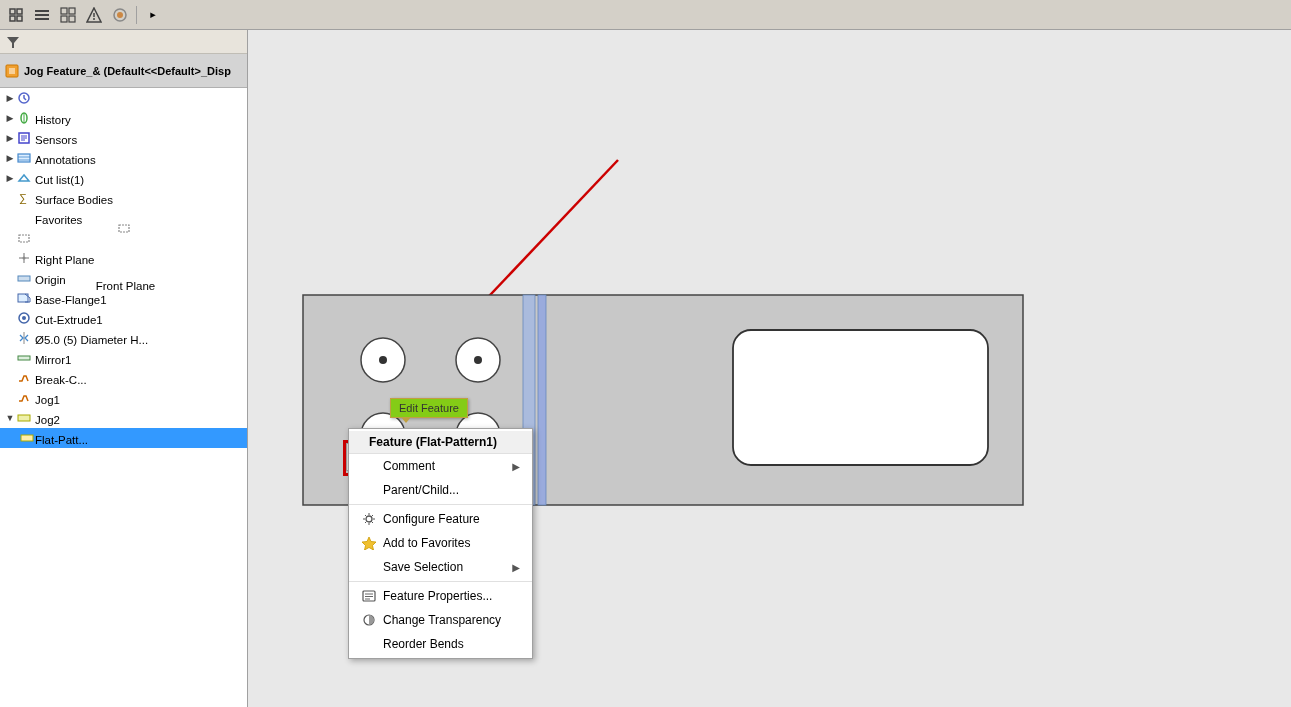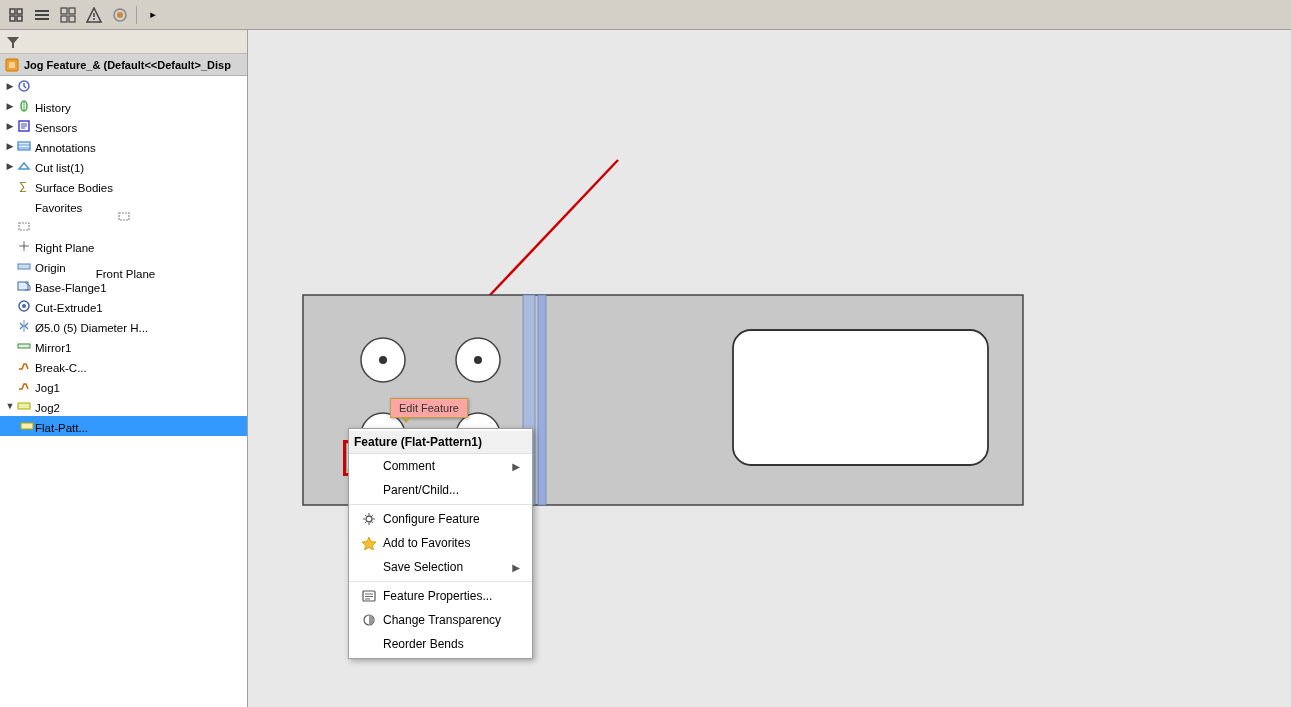--- a/index.html
+++ b/index.html
@@ -114,21 +114,21 @@
     .context-menu {
       background: #ffffff;
       border: 1px solid #a0a0a0;
       box-shadow: 2px 2px 6px rgba(0,0,0,0.3);
       min-width: 185px;
       padding: 2px 0;
       margin-top: 5px;
     }
 
     .context-menu-title {
-      padding: 4px 5px;
+      padding: 4px 20px;
       font-weight: bold;
       font-size: 12px;
       color: #000;
       border-bottom: 1px solid #e0e0e0;
       background: #f0f0f0;
     }
 
     .context-menu-item {
       display: flex;
       align-items: center;
@@ -244,21 +244,21 @@
 <div class="main-content">
 
   <div class="feature-tree">
 
     <div style="height:24px; background:#e8e4dc; border-bottom:1px solid #c0bdb5; display:flex; align-items:center; padding:0 6px;">
       <svg width="14" height="14" viewBox="0 0 14 14">
           <polygon points="1,2 13,2 8,8 8,13 6,13 6,8" fill="#555"></polygon>
         </svg>
     </div>
 
-    <div style="height:22px; background:#d4d4d4; border-bottom:1px solid #b0b0b0; display:flex; align-items:center; padding:0 4px; font-size:11px; font-weight:bold; overflow:hidden;">
+    <div style="height:34px; background:#d4d4d4; border-bottom:1px solid #b0b0b0; display:flex; align-items:center; padding:0 4px; font-size:11px; font-weight:bold; overflow:hidden;">
       <svg width="16" height="16" viewBox="0 0 16 16" style="margin-right:4px; flex-shrink:0;">
         <rect x="2" y="2" width="12" height="12" rx="1" fill="#f0a030" stroke="#cc7700" stroke-width="1"></rect>
         <rect x="5" y="5" width="6" height="6" fill="#fff" opacity="0.5"></rect>
       </svg>
       <span style="overflow:hidden; text-overflow:ellipsis; white-space:nowrap;">Jog Feature_&amp; (Default&lt;&lt;Default&gt;_Disp</span>
     </div>
 
     <div class="tree-content">
 
       <div class="tree-item" style="padding-left:4px;">
@@ -506,21 +506,21 @@
         </svg>
       </div>
       <div class="mini-btn" style="display:flex; flex-direction:column; align-items:center;">
         <svg width="16" height="16" viewBox="0 0 16 16">
           <path d="M4,12 L8,3 L12,12 Z" fill="#aabb44" stroke="#667700" stroke-width="1"></path>
         </svg>
       </div>
       <span style="font-size:10px; color:#555;">▼</span>
     </div>
 
-    <div style="position:absolute; top:368px; left:142px; background:#fca5a5; border:1px solid #c0a040; padding:3px 8px; font-size:11px; color:#333; white-space:nowrap; box-shadow:1px 1px 3px rgba(0,0,0,0.3); z-index:200;">
+    <div style="position:absolute; top:368px; left:142px; background:#84cc16; border:1px solid #c0a040; padding:3px 8px; font-size:11px; color:#333; white-space:nowrap; box-shadow:1px 1px 3px rgba(0,0,0,0.3); z-index:200;">
       <span>Edit Feature</span>
       <div style="position:absolute; bottom:-6px; left:10px; border-left:5px solid transparent; border-right:5px solid transparent; border-top:6px solid #c0a040;"></div>
     </div>
 
     <div style="position:absolute; top:410px; left:95px; width:36px; height:36px; border:3px solid #cc0000; z-index:300; pointer-events:none;"></div>
 
     <div style="position:absolute; top:393px; left:100px; z-index:400;">
       <div class="context-menu">
 
         <div class="context-menu-title">Feature (Flat-Pattern1)</div>

